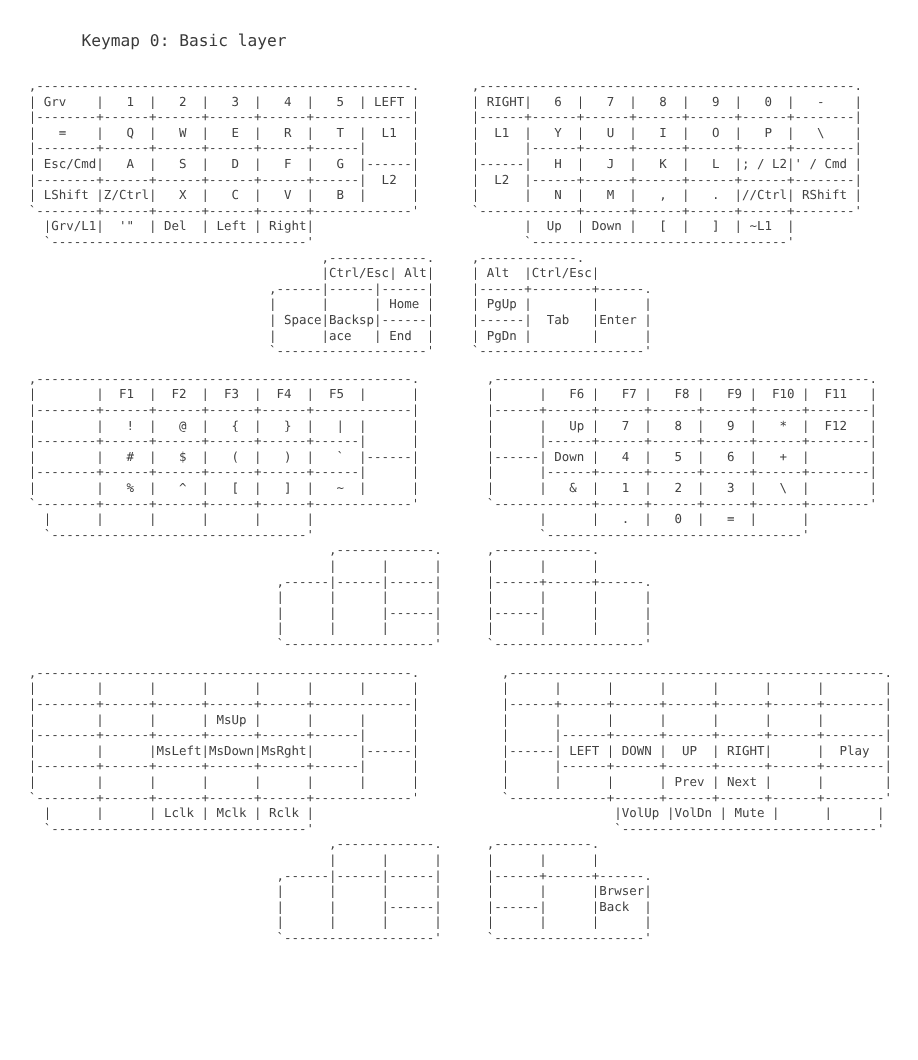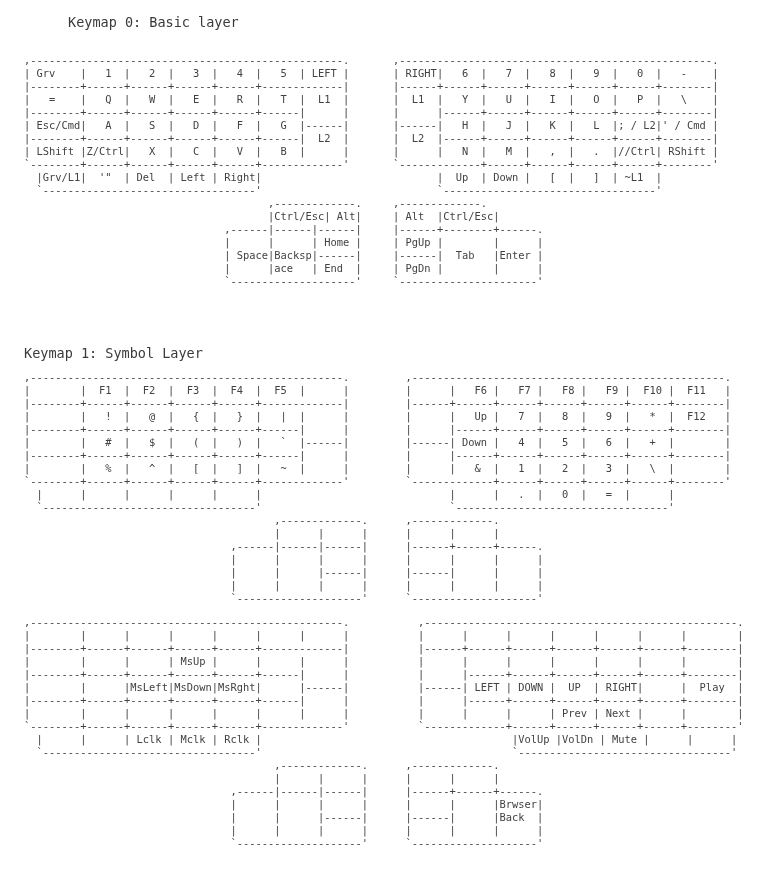--- a/index.html
+++ b/index.html
@@ -26,21 +26,21 @@
   }
   pre.art {
     margin: 0;
     font-family: "DejaVu Sans Mono", "Liberation Mono", monospace;
     font-size: 10.4px;
     line-height: 13px;
     letter-spacing: 0;
     white-space: pre;
     color: #424242;
   }
-  #km0 .keymap-title { margin-top: 0; padding-left: 44px; }
+  #km0 .keymap-title { margin-top: 12px; padding-left: 44px; }
   #km0 pre.art { margin-top: 24px; }
   #km1 .keymap-title { margin-top: 57px; }
   #km1 pre.art { margin-top: 10px; }
   #km2 .keymap-title { margin-top: 9px; }
   #km2 pre.art { margin-top: 11px; }
 </style>
 </head>
 <body>
 
 <section class="keymap" id="km0">
@@ -59,21 +59,20 @@
                                        ,-------------.     ,-------------.
                                        |Ctrl/Esc| Alt|     | Alt  |Ctrl/Esc|
                                 ,------|------|------|     |------+--------+------.
                                 |      |      | Home |     | PgUp |        |      |
                                 | Space|Backsp|------|     |------|  Tab   |Enter |
                                 |      |ace   | End  |     | PgDn |        |      |
                                 `--------------------'     `----------------------'</pre>
 </section>
 
 <section class="keymap" id="km1">
-  <h2 class="keymap-title">Keymap 1: Symbol Layer</h2>
   <pre class="art">,--------------------------------------------------.         ,--------------------------------------------------.
 |        |  F1  |  F2  |  F3  |  F4  |  F5  |      |         |      |   F6 |   F7 |   F8 |   F9 |  F10 |  F11   |
 |--------+------+------+------+------+-------------|         |------+------+------+------+------+------+--------|
 |        |   !  |   @  |   {  |   }  |   |  |      |         |      |   Up |   7  |   8  |   9  |   *  |  F12   |
 |--------+------+------+------+------+------|      |         |      |------+------+------+------+------+--------|
 |        |   #  |   $  |   (  |   )  |   `  |------|         |------| Down |   4  |   5  |   6  |   +  |        |
 |--------+------+------+------+------+------|      |         |      |------+------+------+------+------+--------|
 |        |   %  |   ^  |   [  |   ]  |   ~  |      |         |      |   &amp;  |   1  |   2  |   3  |   \  |        |
 `--------+------+------+------+------+-------------'         `-------------+------+------+------+------+--------'
   |      |      |      |      |      |                              |      |   .  |   0  |   =  |      |

